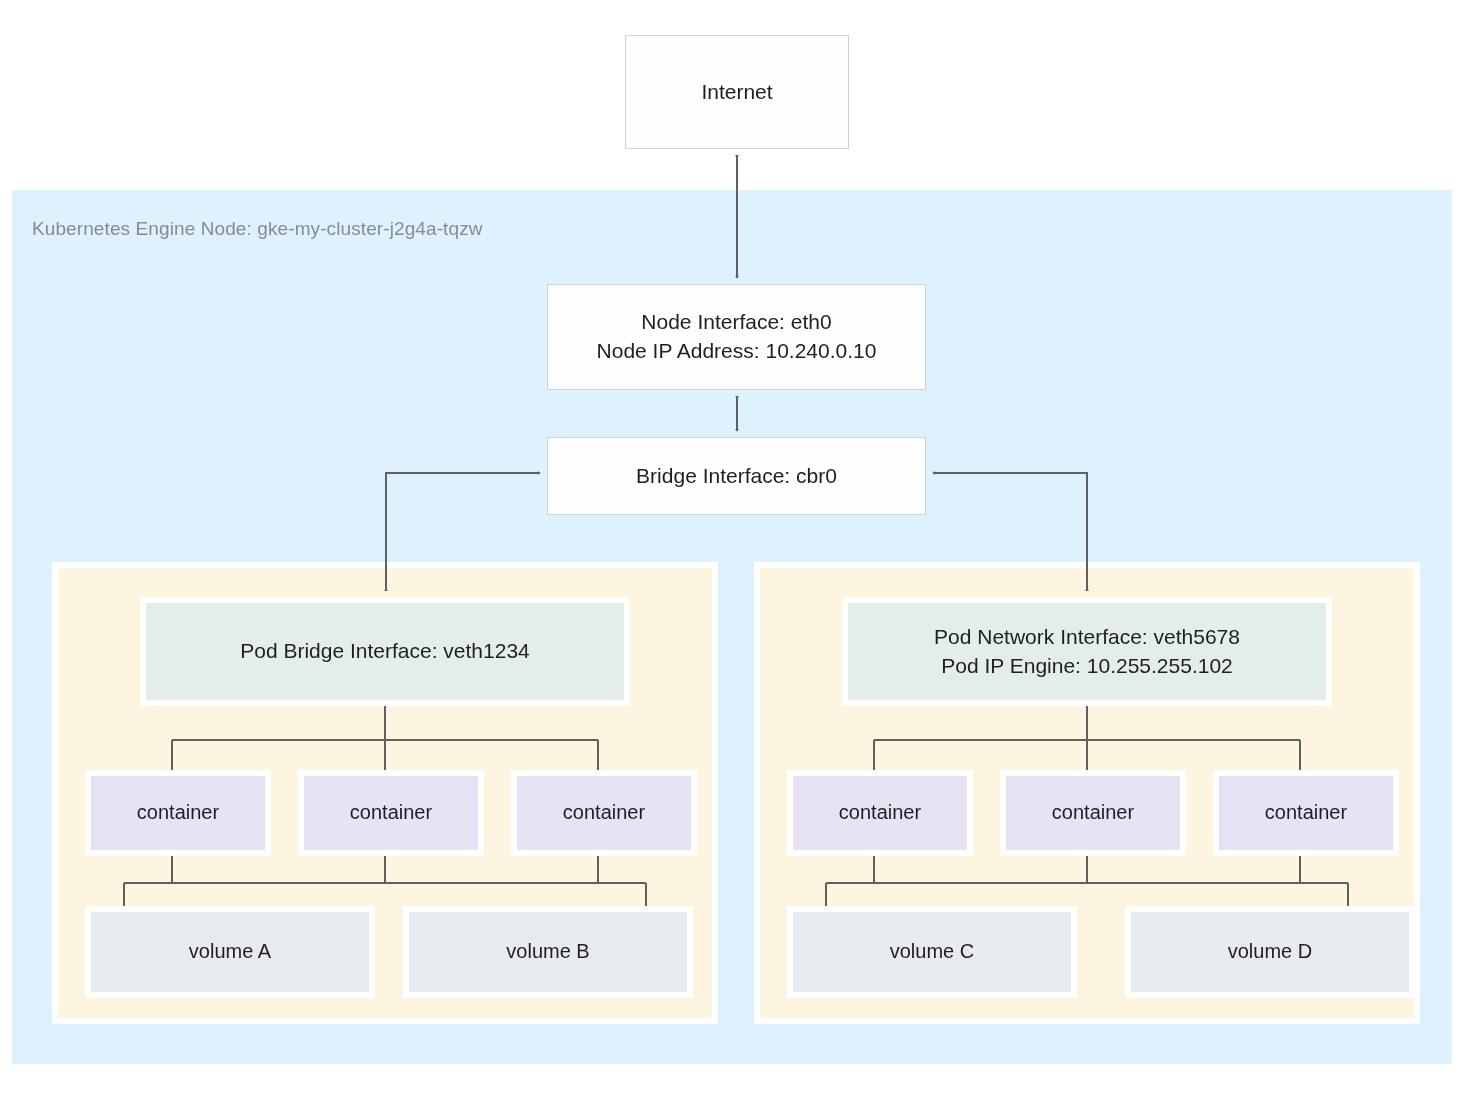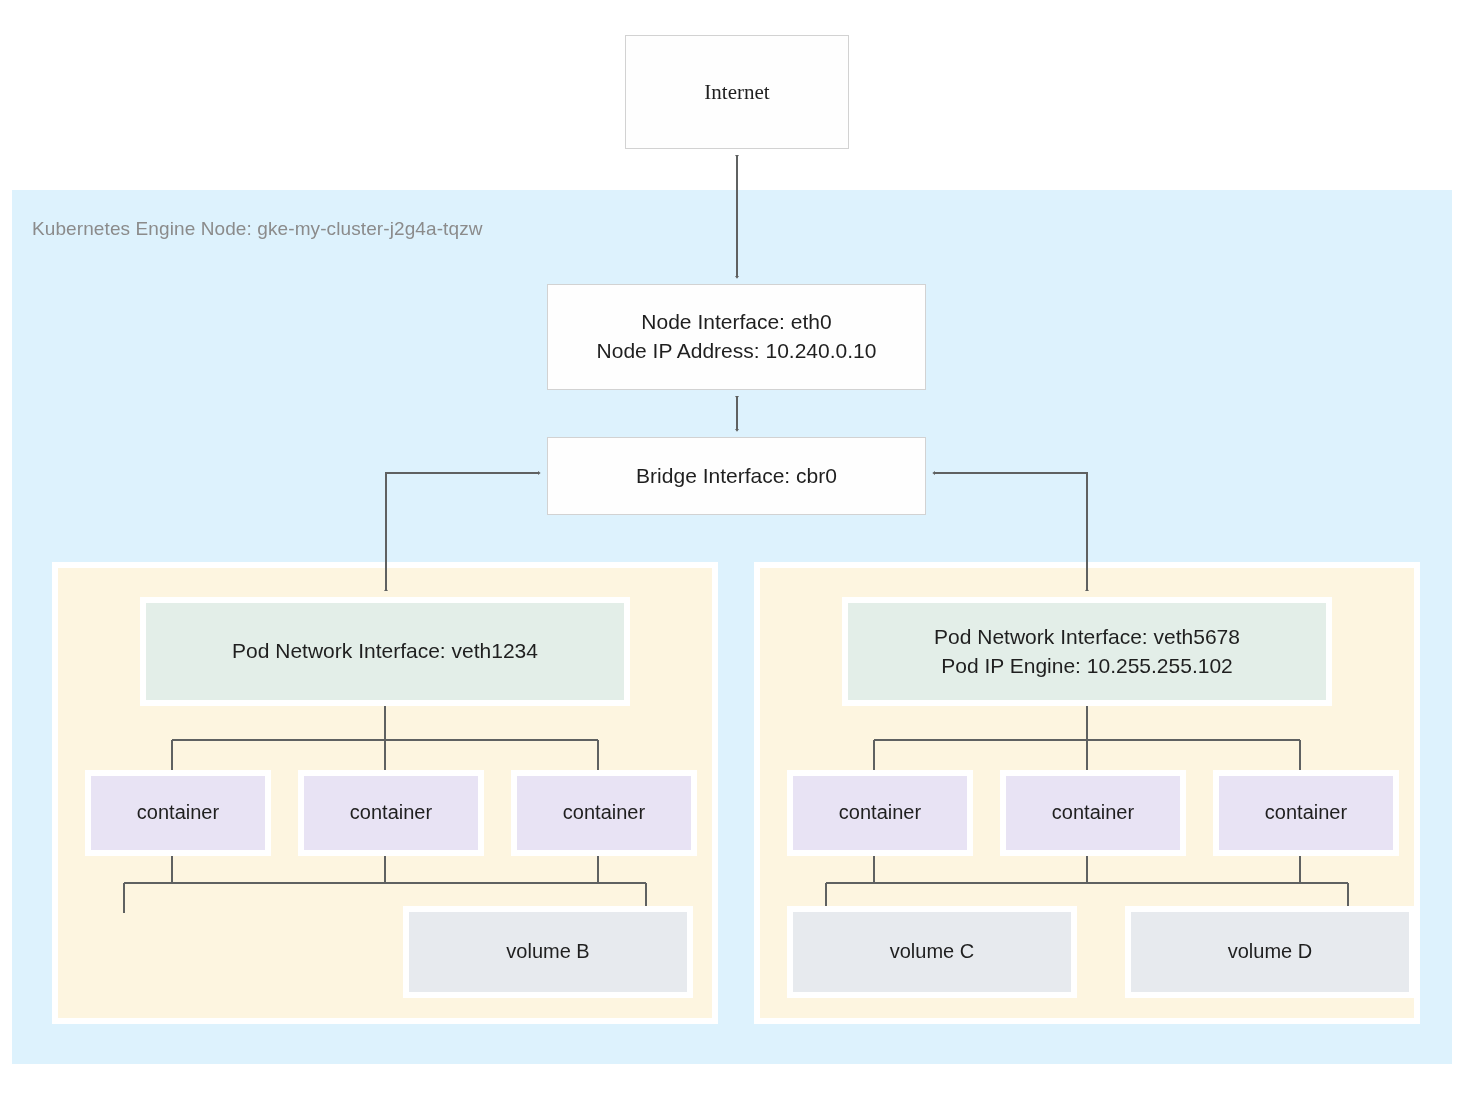--- a/index.html
+++ b/index.html
@@ -55,21 +55,21 @@
     text-align: center;
     color: #1f1f1f;
     line-height: 1.38;
   }
   .box-white {
     background: #fefefe;
     border: 1px solid #d2d2d2;
     font-size: 21px;
   }
   .box-internet {
-    left: 625px; top: 35px; width: 224px; height: 114px; font-family: Liberation Serif, serif;
+    left: 625px; top: 35px; width: 224px; height: 114px;
   }
   .box-node-if {
     left: 547px; top: 284px; width: 379px; height: 106px;
   }
   .box-bridge {
     left: 547px; top: 437px; width: 379px; height: 78px;
   }
   .box-pod-if {
     background: #e3eee8;
     border: 6px solid #ffffff;
@@ -175,34 +175,37 @@
       <div>Node IP Address: 10.240.0.10</div>
     </div>
   </div>
 
   <div class="box box-white box-bridge">
     <span>Bridge Interface: cbr0</span>
   </div>
 
   <div class="box box-pod-if" id="pod-if-left">
     <div>
-      <div>Pod Network Interface: veth1234</div>
+      <div>Pod Bridge Interface: veth1234</div>
     </div>
   </div>
 
   <div class="box box-container" style="left:85px;  top:770px;">
     <span>container</span>
   </div>
   <div class="box box-container" style="left:298px; top:770px;">
     <span>container</span>
   </div>
   <div class="box box-container" style="left:511px; top:770px;">
     <span>container</span>
   </div>
 
+  <div class="box box-volume" style="left:85px;  top:906px;">
+    <span>volume A</span>
+  </div>
   <div class="box box-volume" style="left:403px; top:906px;">
     <span>volume B</span>
   </div>
 
   <div class="box box-pod-if" id="pod-if-right">
     <div>
       <div>Pod Network Interface: veth5678</div>
       <div>Pod IP Engine: 10.255.255.102</div>
     </div>
   </div>

